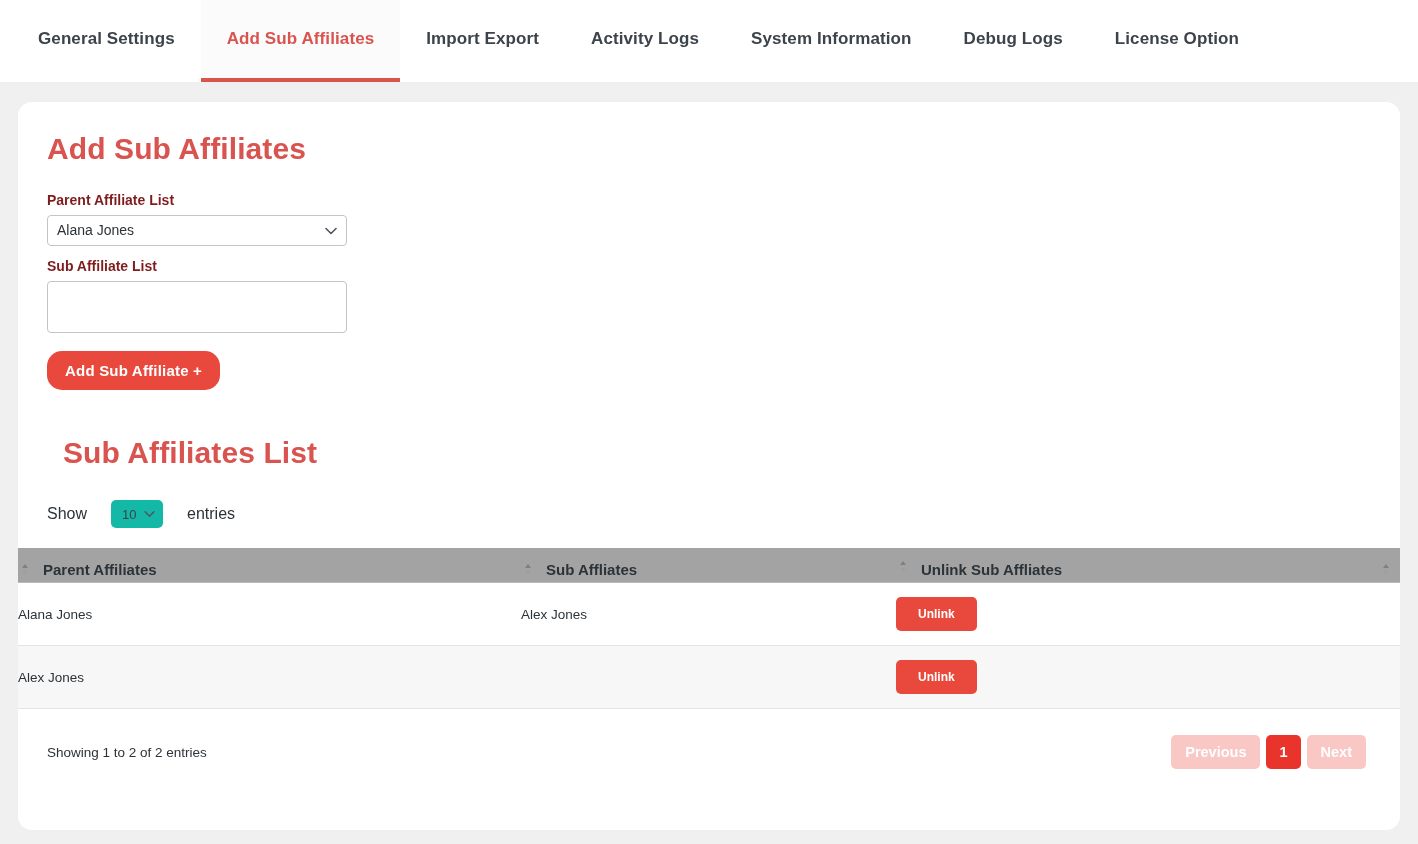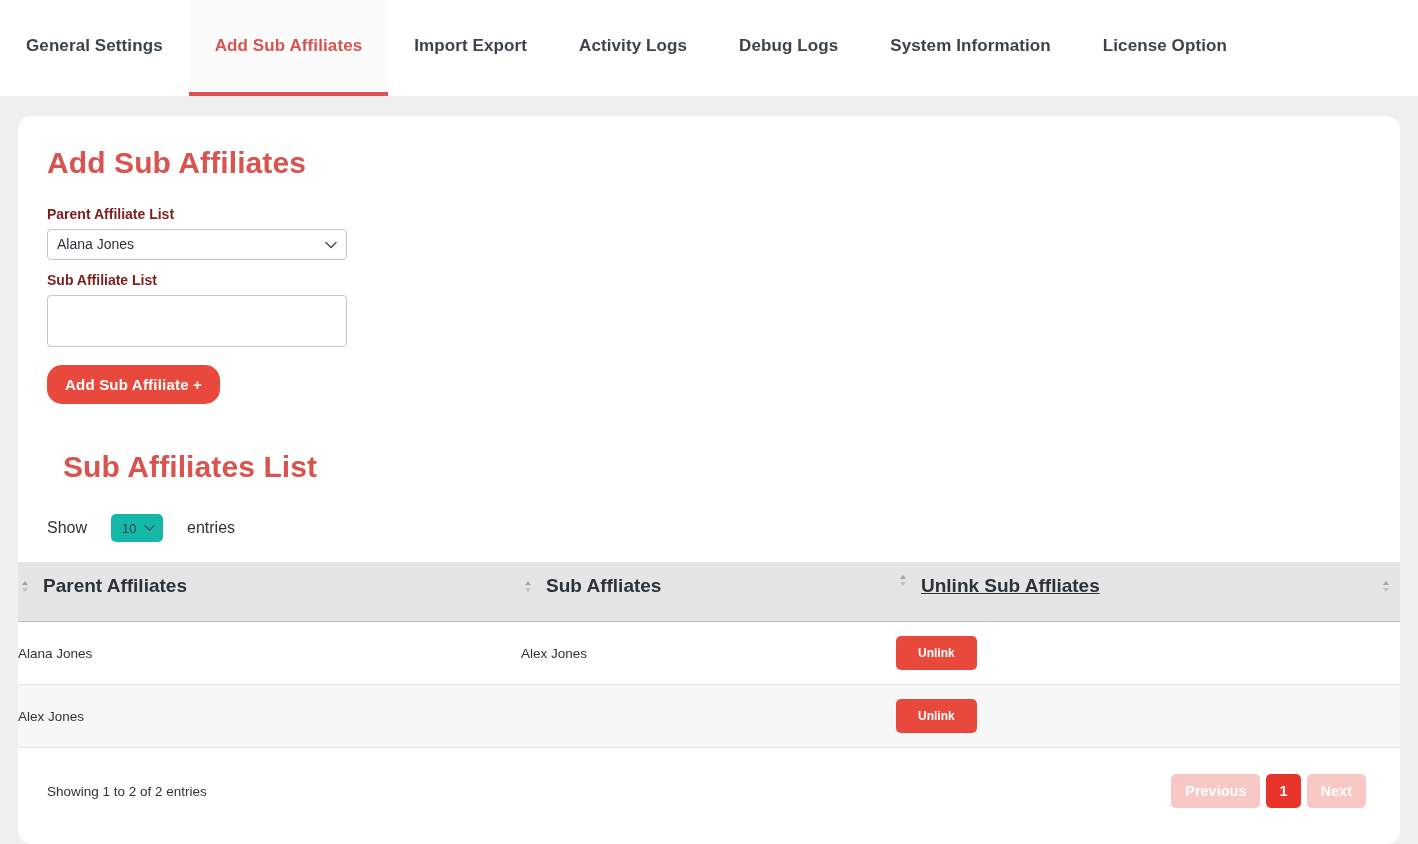--- a/index.html
+++ b/index.html
@@ -12,24 +12,24 @@
     height: 844px;
     background: #f0f0f1;
     font-family: "Liberation Sans", sans-serif;
     -webkit-font-smoothing: antialiased;
     overflow: hidden;
   }
 
   
   .tabbar {
     background: #ffffff;
-    height: 96px;
+    height: 82px;
     display: flex;
     align-items: stretch;
-    padding-left: 0;
+    padding-left: 12px;
     position: relative;
   }
   .tab {
     display: flex;
     align-items: center;
     padding: 0 26px;
     font-size: 17px;
     font-weight: 600;
     color: #3c434a;
     cursor: pointer;
@@ -195,26 +195,26 @@
     margin-top: 20px;
     width: 1396px;
     margin-left: -29px;
   }
   table.datatable {
     width: 1396px;
     border-collapse: collapse;
     table-layout: fixed;
   }
   table.datatable thead th {
-    background: #e5e5e5;
-    color: #2c3338;
-    font-size: 19px;
+    background: #a3a3a3;
+    color: #2c3338;
+    font-size: 15px;
     font-weight: 700;
     text-align: left;
-    padding: 13px 10px 24px 0;
+    padding: 13px 10px 4px 0;
     border-bottom: 1px solid #b9b9b9;
     position: relative;
     cursor: pointer;
     vertical-align: middle;
   }
   .th-inner {
     display: flex;
     align-items: center;
   }
   .sort-ind {
@@ -302,24 +302,24 @@
   <div class="tab active">
     <span>Add Sub Affiliates</span>
   </div>
   <div class="tab">
     <span>Import Export</span>
   </div>
   <div class="tab">
     <span>Activity Logs</span>
   </div>
   <div class="tab">
+    <span>System Information</span>
+  </div>
+  <div class="tab">
     <span>Debug Logs</span>
-  </div>
-  <div class="tab">
-    <span>System Information</span>
   </div>
   <div class="tab">
     <span>License Option</span>
   </div>
 </div>
 
 <div class="page">
   <div class="card">
     <div class="card-inner">
 
@@ -385,21 +385,21 @@
                 <div class="th-inner">
                   <span class="sort-ind">
                     <i class="up"></i>
                       <i class="dn"></i>
                   </span>
                   <span>Sub Affliates</span>
                 </div>
               </th>
               <th>
                 <div class="th-inner" style="justify-content:space-between;">
-                  <span style="display:flex;align-items:flex-start;text-decoration:underline;">
+                  <span style="display:flex;align-items:flex-start;">
                     <span class="sort-ind">
                       <i class="up"></i>
                         <i class="dn"></i>
                     </span>
                     <span>Unlink Sub Affliates</span>
                   </span>
                   <span class="sort-ind">
                     <i class="up"></i>
                       <i class="dn"></i>
                   </span>

